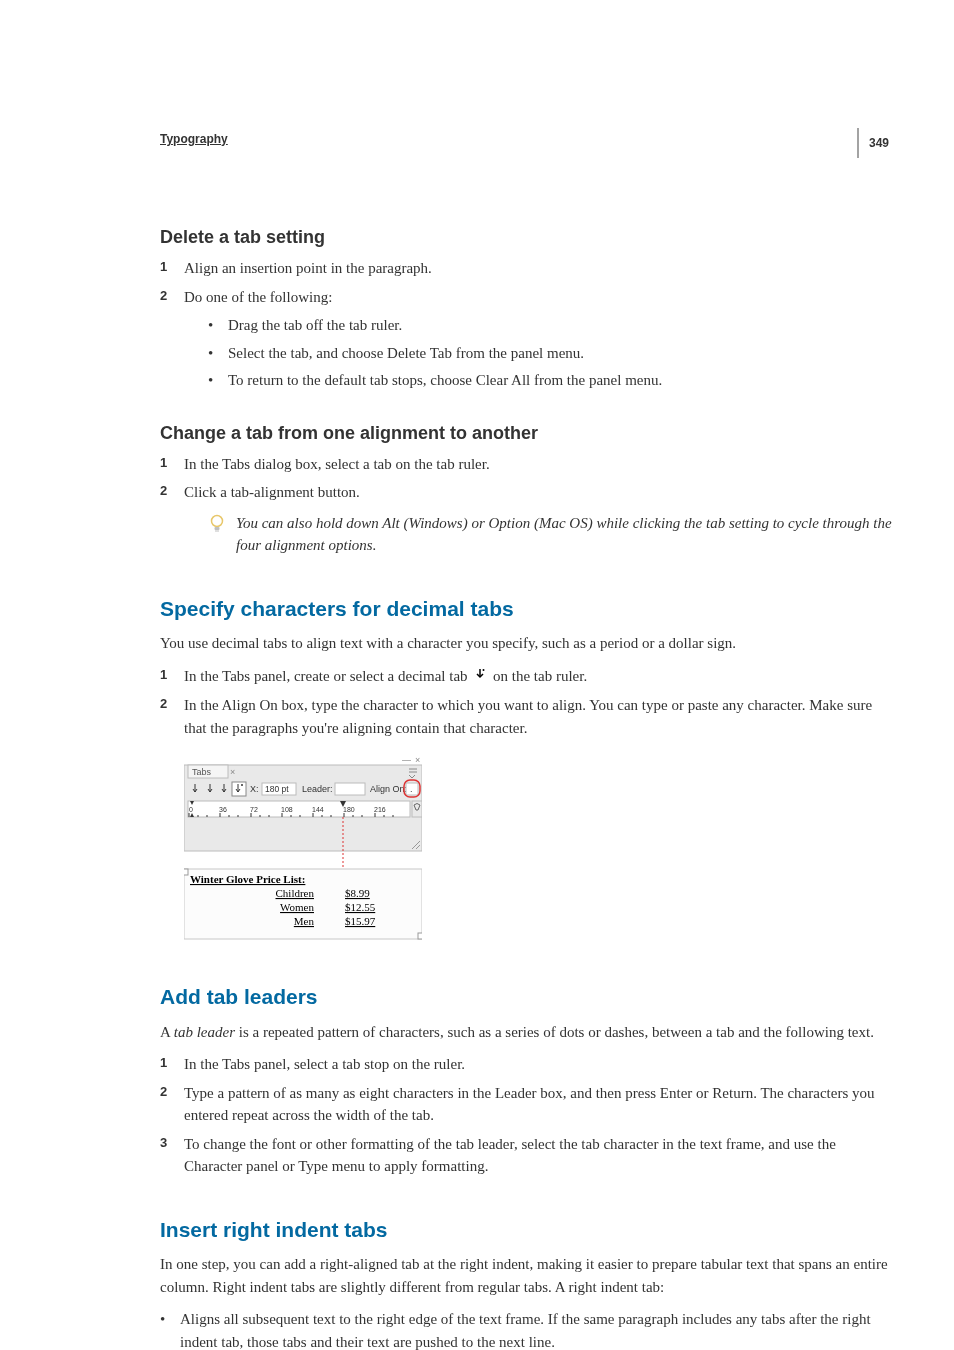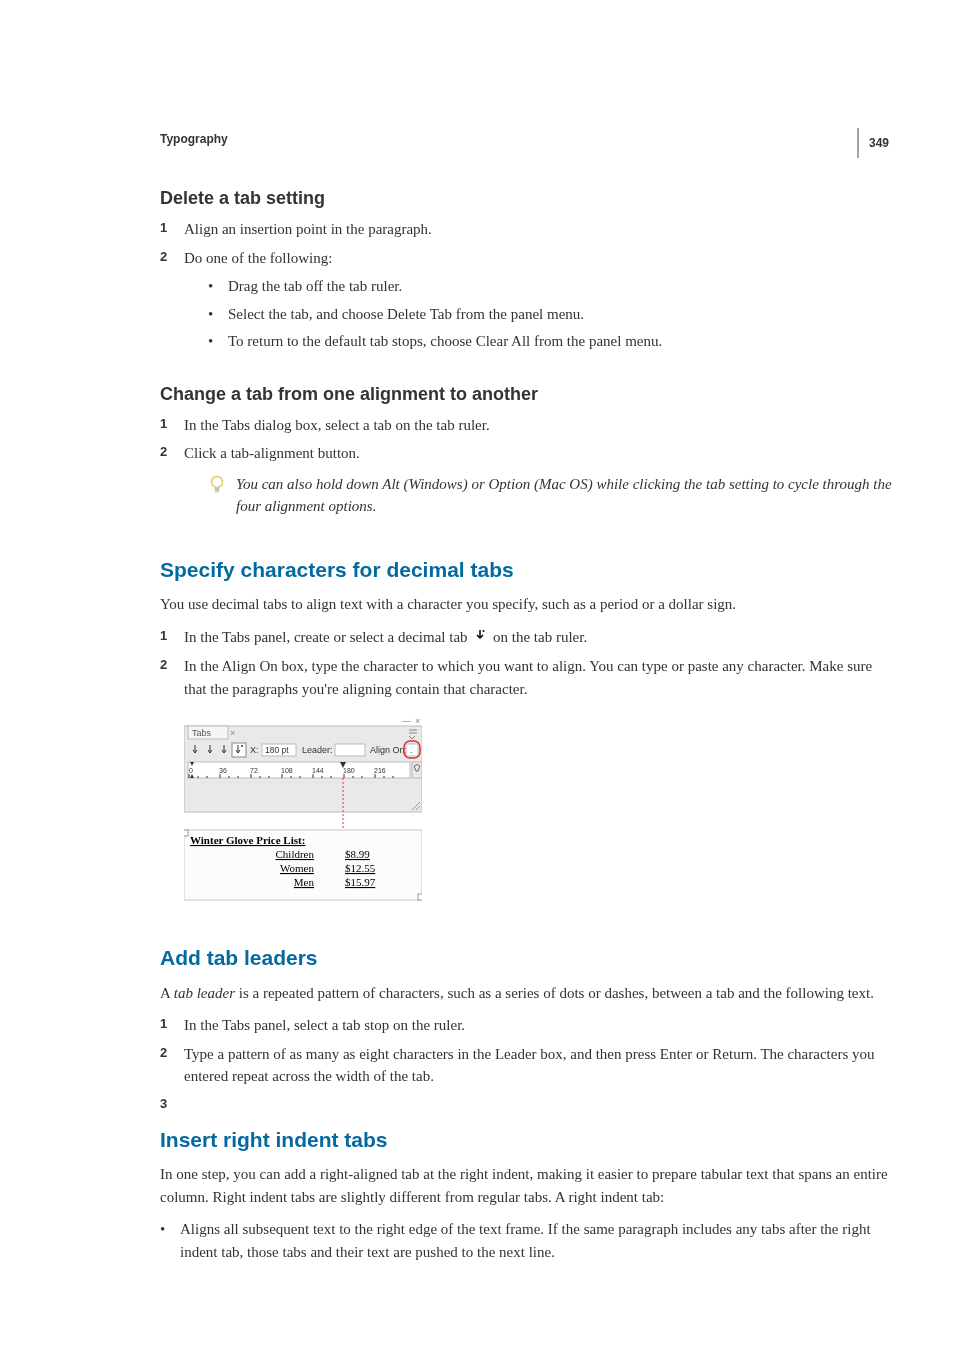--- a/index.html
+++ b/index.html
@@ -24,22 +24,23 @@
     padding: 6px 0 6px 10px;
     font-family: "Myriad Pro", Arial, sans-serif;
     font-weight: bold;
     font-size: 12px;
     color: #333;
   }
   .breadcrumb {
     font-family: "Myriad Pro", Arial, sans-serif;
     font-weight: bold;
     font-size: 12px;
-    margin-bottom: 37px;
-    color: #333;
+    margin-bottom: 76px;
+    color: #333;
+    text-decoration: underline;
   }
   h3.section-title {
     font-family: "Myriad Pro", Arial, sans-serif;
     font-weight: bold;
     font-size: 18px;
     margin: 28px 0 6px 0;
     color: #333;
   }
   h2.section-header {
     font-family: "Myriad Pro", Arial, sans-serif;
@@ -278,21 +279,21 @@
     </svg>
   </div>
 
   <h2 class="section-header">Add tab leaders</h2>
   <p class="body">
     <span>A </span><span class="italic">tab leader</span><span> is a repeated pattern of characters, such as a series of dots or dashes, between a tab and the following text.</span>
   </p>
   <ol class="numbered">
     <li><span class="num">1</span><span>In the Tabs panel, select a tab stop on the ruler.</span></li>
     <li><span class="num">2</span><span>Type a pattern of as many as eight characters in the Leader box, and then press Enter or Return. The characters you entered repeat across the width of the tab.</span></li>
-    <li><span class="num">3</span></li>
+    <li><span class="num">3</span><span>To change the font or other formatting of the tab leader, select the tab character in the text frame, and use the Character panel or Type menu to apply formatting.</span></li>
   </ol>
 
   <h2 class="section-header">Insert right indent tabs</h2>
   <p class="body">In one step, you can add a right-aligned tab at the right indent, making it easier to prepare tabular text that spans an entire column. Right indent tabs are slightly different from regular tabs. A right indent tab:</p>
   <ul class="bulleted" style="margin-left:0;">
     <li><span>Aligns all subsequent text to the right edge of the text frame. If the same paragraph includes any tabs after the right indent tab, those tabs and their text are pushed to the next line.</span></li>
   </ul>
 
 </div>
 

